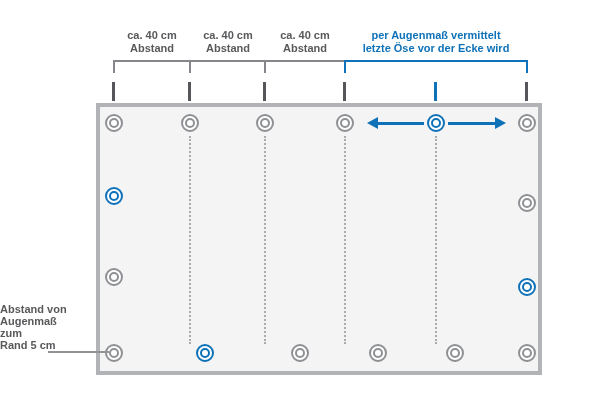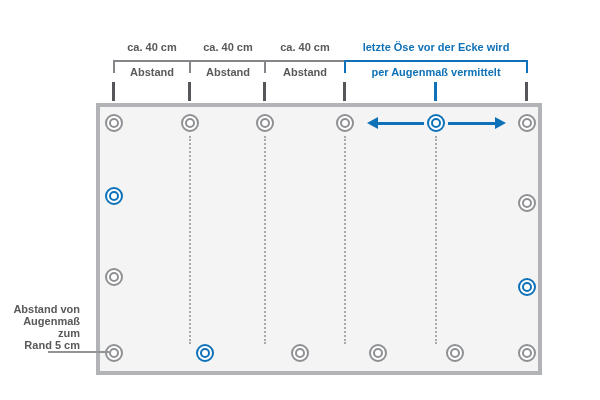--- a/index.html
+++ b/index.html
@@ -28,21 +28,21 @@
     box-sizing:border-box;border-radius:50%;border:2px solid var(--eyelet-gray);
   }
   .eyelet.blue{border-color:var(--accent-blue);}
   .eyelet.blue::after{border-color:var(--accent-blue);}
   
   .dim-label{
     position:absolute;top:29px;text-align:center;
     font-weight:bold;font-size:11px;line-height:13px;color:var(--text-gray);
     white-space:nowrap;
   }
-  .dim-label span{display:block;margin-top:12px;}
+  .dim-label span{display:block;}
   .dim-label.blue{color:var(--accent-blue);}
   
   .bracket{position:absolute;top:60px;height:2px;}
   .bracket.gray{background:var(--bracket-gray);}
   .bracket.blue{background:var(--accent-blue);}
   .bracket-tick{position:absolute;top:60px;width:2px;height:13px;}
   .bracket-tick.gray{background:var(--bracket-gray);}
   .bracket-tick.blue{background:var(--accent-blue);}
   
   .tick{position:absolute;top:82px;width:3px;height:19px;background:var(--tick-gray);}
@@ -55,21 +55,21 @@
   .arrow-head.right{border-left:11px solid var(--accent-blue);}
   
   .center-note{
     position:absolute;left:270px;top:215px;width:160px;text-align:center;
     font-weight:bold;font-size:11px;line-height:14px;color:var(--note-gray);
     background:var(--banner-fill);z-index:3;
   }
   .center-note span{display:block;}
   
   .edge-label{
-    position:absolute;left:0;top:303px;width:80px;text-align:right;
+    position:absolute;left:0;top:303px;width:80px;text-align:left;
     font-weight:bold;font-size:11px;line-height:12px;color:var(--text-gray);z-index:3;
   }
   .edge-label span{display:block;}
   .pointer-line{position:absolute;left:48px;top:351px;width:61px;height:2px;
     background:var(--pointer-gray);z-index:5;}
 </style>
 </head>
 <body>
 
 <div class="canvas">
@@ -80,22 +80,22 @@
   </div>
   <div class="dim-label" style="left:188px;width:80px;">
     <span>ca. 40 cm</span>
     <span>Abstand</span>
   </div>
   <div class="dim-label" style="left:265px;width:80px;">
     <span>ca. 40 cm</span>
     <span>Abstand</span>
   </div>
   <div class="dim-label blue" style="left:331px;width:210px;">
+    <span>per Augenmaß vermittelt</span>
     <span>letzte Öse vor der Ecke wird</span>
-    <span>per Augenmaß vermittelt</span>
   </div>
 
   <div class="bracket gray" style="left:113px;width:233px;"></div>
   <div class="bracket blue" style="left:344px;width:184px;"></div>
   <div class="bracket-tick gray" style="left:113px;"></div>
   <div class="bracket-tick gray" style="left:189px;"></div>
   <div class="bracket-tick gray" style="left:264px;"></div>
   <div class="bracket-tick blue" style="left:344px;"></div>
   <div class="bracket-tick blue" style="left:526px;"></div>
 

